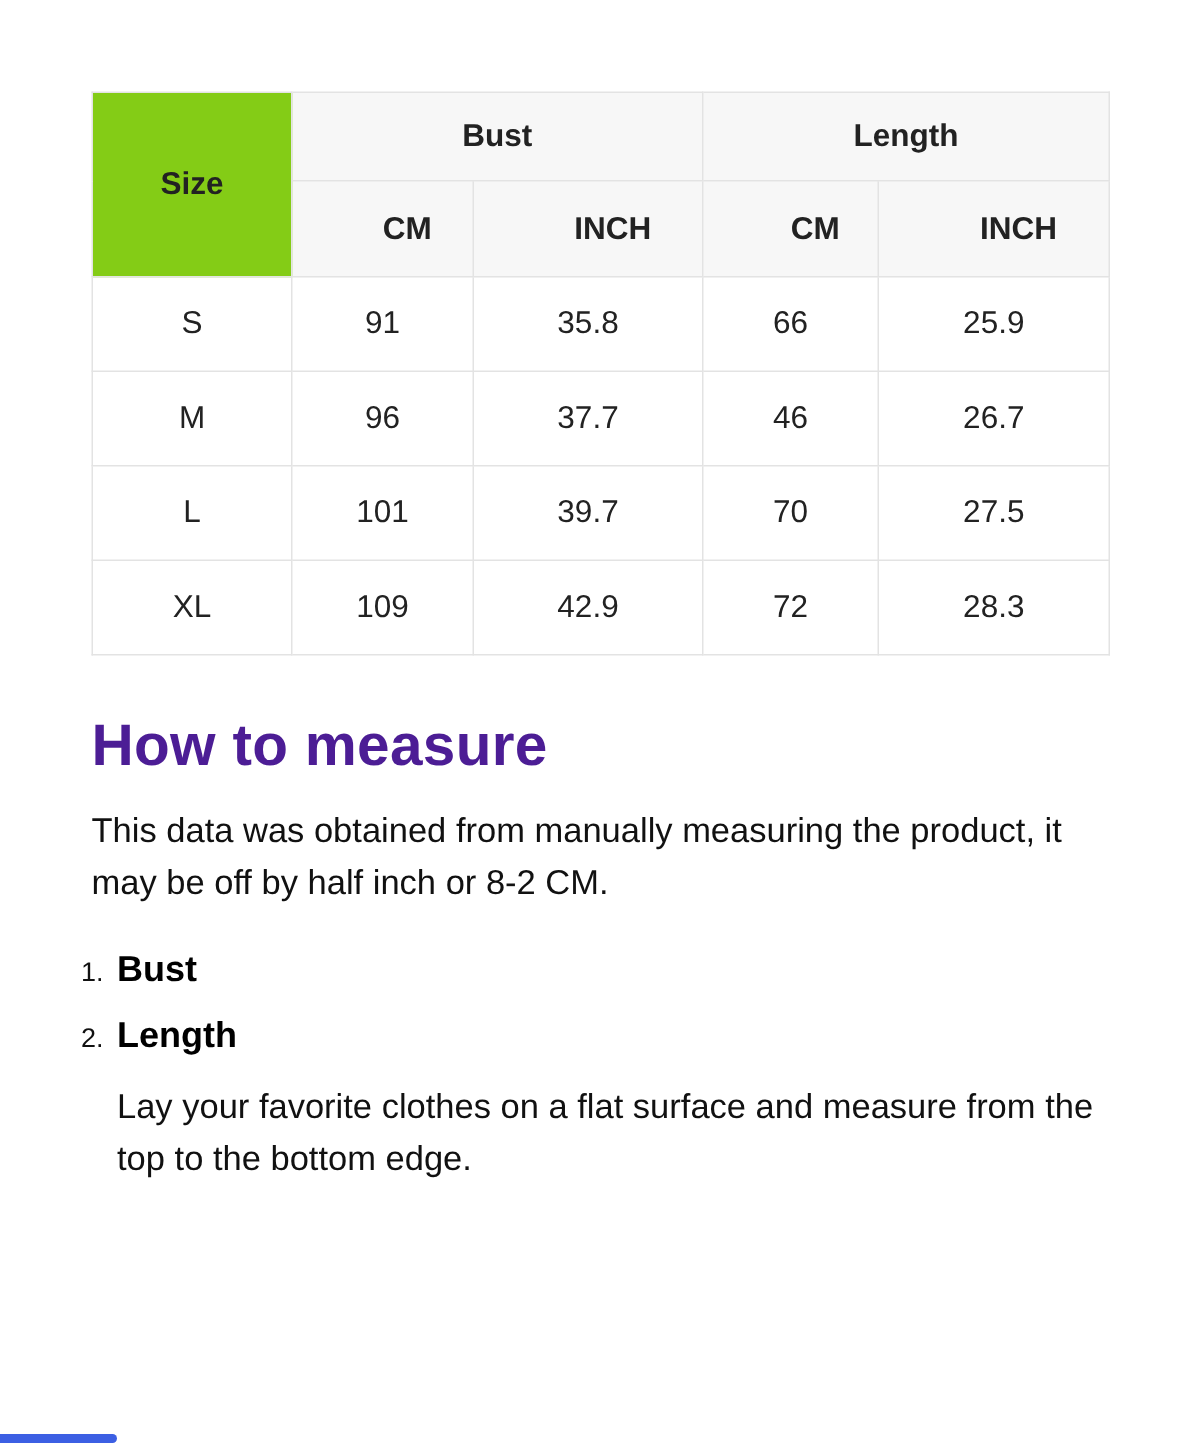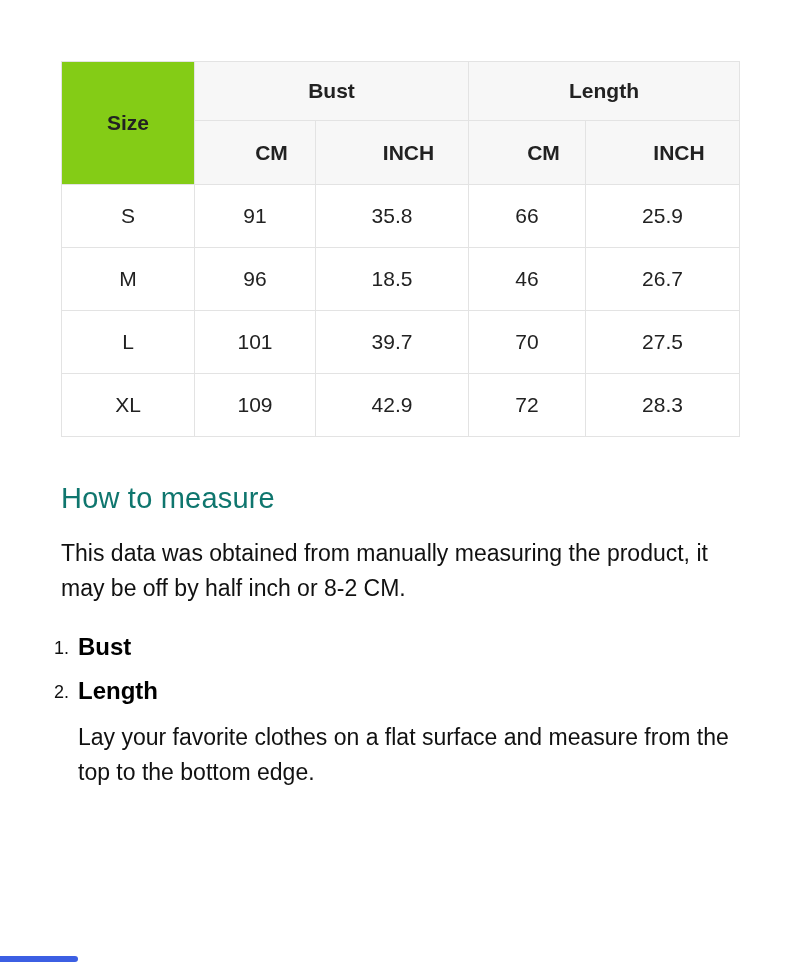--- a/index.html
+++ b/index.html
@@ -42,24 +42,24 @@
   table.size-chart thead tr.top-row th { height: 59px; }
   table.size-chart thead tr.sub-row th { height: 64px; padding-left: 33px; }
   table.size-chart tbody td {
     background: #ffffff;
     height: 63px;
     font-weight: normal;
   }
 
   
   h3.htm-heading {
-    font-size: 29px;
+    font-size: 39px;
     line-height: 34px;
-    font-weight: normal;
-    color: #0f766e;
+    font-weight: bold;
+    color: #4c1d95;
     margin: 44px 0 21px 0;
     letter-spacing: 0.2px;
   }
   p.htm-intro {
     font-size: 23px;
     line-height: 35px;
     color: #111;
     margin: 0 0 26px 0;
   }
   .steps { margin: 0; padding: 0; }
@@ -131,21 +131,21 @@
       <tr>
         <td>S</td>
         <td>91</td>
         <td>35.8</td>
         <td>66</td>
         <td>25.9</td>
       </tr>
       <tr>
         <td>M</td>
         <td>96</td>
-        <td>18.5</td>
+        <td>37.7</td>
         <td>46</td>
         <td>26.7</td>
       </tr>
       <tr>
         <td>L</td>
         <td>101</td>
         <td>39.7</td>
         <td>70</td>
         <td>27.5</td>
       </tr>

